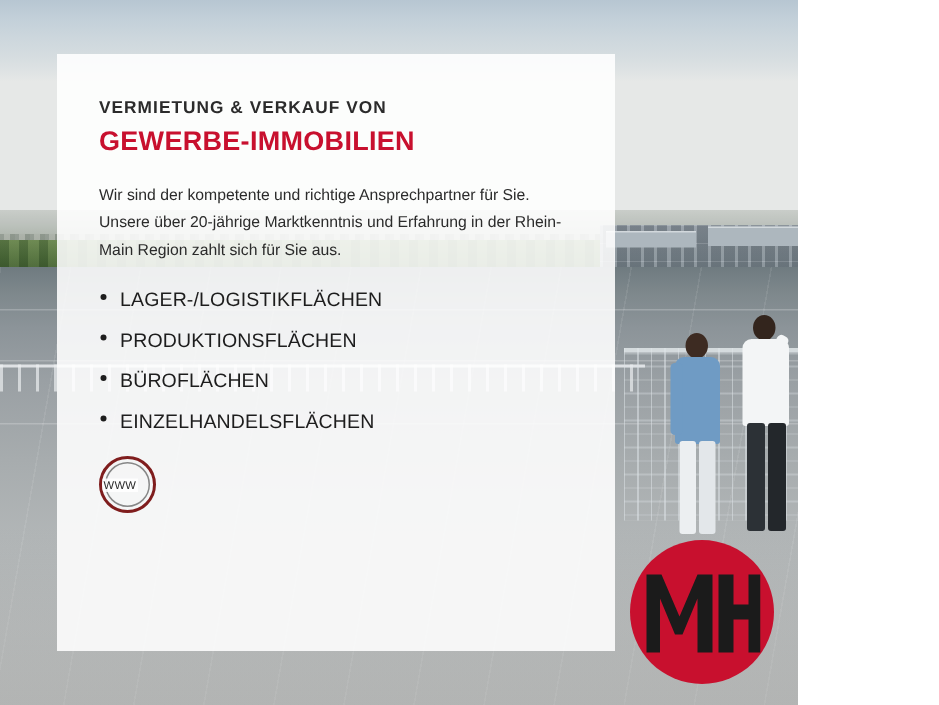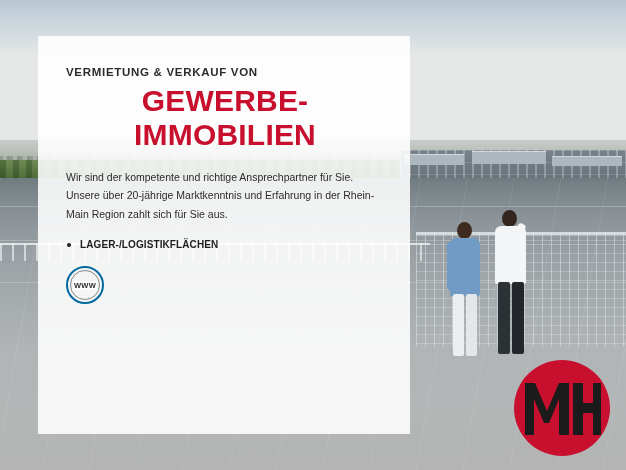--- a/index.html
+++ b/index.html
@@ -6,21 +6,21 @@
     margin: 0;
     padding: 0;
     background: #ffffff;
   }
   body {
     font-family: "Liberation Sans", sans-serif;
   }
 
   .canvas {
     position: relative;
-    width: 626px;
+    width: 532px;
     height: 470px;
     overflow: hidden;
     background: #fef9c3;
   }
 
   
   .photo {
     position: absolute;
     inset: 0;
     background:
@@ -227,27 +227,26 @@
   }
   .eyebrow {
     font-size: 11.5px;
     font-weight: bold;
     letter-spacing: .7px;
     color: #2b2b2b;
     margin: 0 0 6px 0;
     text-transform: uppercase;
   }
   .headline {
-    font-size: 30px;
+    font-size: 18px;
     font-weight: bold;
     letter-spacing: .2px;
     color: #c8102e;
     margin: 0 0 16px 0;
     text-transform: uppercase;
-    text-align: center;
   }
   .subline {
     font-size: 10.5px;
     font-weight: bold;
     color: #2b2b2b;
     line-height: 1.55;
     margin: 0 0 18px 0;
   }
   .para {
     font-size: 10.5px;
@@ -255,22 +254,22 @@
     line-height: 1.75;
     margin: 0 0 14px 0;
   }
   .bullets {
     list-style: none;
     margin: 16px 0 0 0;
     padding: 0;
   }
   .bullets li {
     position: relative;
-    font-size: 10px;
-    font-weight: bold;
+    font-size: 13px;
+    font-weight: normal;
     color: #1d1d1d;
     padding-left: 14px;
     margin-bottom: 12px;
     letter-spacing: .1px;
   }
   .bullets li::before {
     content: "";
     position: absolute;
     left: 1px;
     top: 4px;
@@ -282,26 +281,25 @@
 
   .contact-row {
     display: flex;
     align-items: center;
     margin-top: 16px;
   }
   .www-badge {
     width: 34px;
     height: 34px;
     border-radius: 50%;
-    border: 2px solid #0369a1;
+    border: 2px solid #7f1d1d;
     display: flex;
     align-items: center;
-    justify-content: center;
     font-size: 7.5px;
-    font-weight: bold;
+    font-weight: normal;
     color: #2b2b2b;
     letter-spacing: .2px;
     flex: 0 0 auto;
     position: relative;
     overflow: hidden;
   }
   .www-badge .globe-lines {
     position: absolute;
     inset: 2px;
     border-radius: 50%;
@@ -377,20 +375,23 @@
   </div>
 
   <div class="panel">
     <div class="panel-inner">
       <div class="eyebrow">VERMIETUNG &amp; VERKAUF VON</div>
       <h1 class="headline">GEWERBE-IMMOBILIEN</h1>
       <p class="para">Wir sind der kompetente und richtige Ansprechpartner für Sie. Unsere über 20-jährige Marktkenntnis und Erfahrung in der Rhein-Main Region zahlt sich für Sie aus.</p>
 
       <ul class="bullets">
         <li>LAGER-/LOGISTIKFLÄCHEN</li>
+        <li>PRODUKTIONSFLÄCHEN</li>
+        <li>BÜROFLÄCHEN</li>
+        <li>EINZELHANDELSFLÄCHEN</li>
       </ul>
 
       <div class="contact-row">
         <div class="www-badge">
           <div class="globe-lines"></div>
           <span>WWW</span>
         </div>
       </div>
     </div>
   </div>

